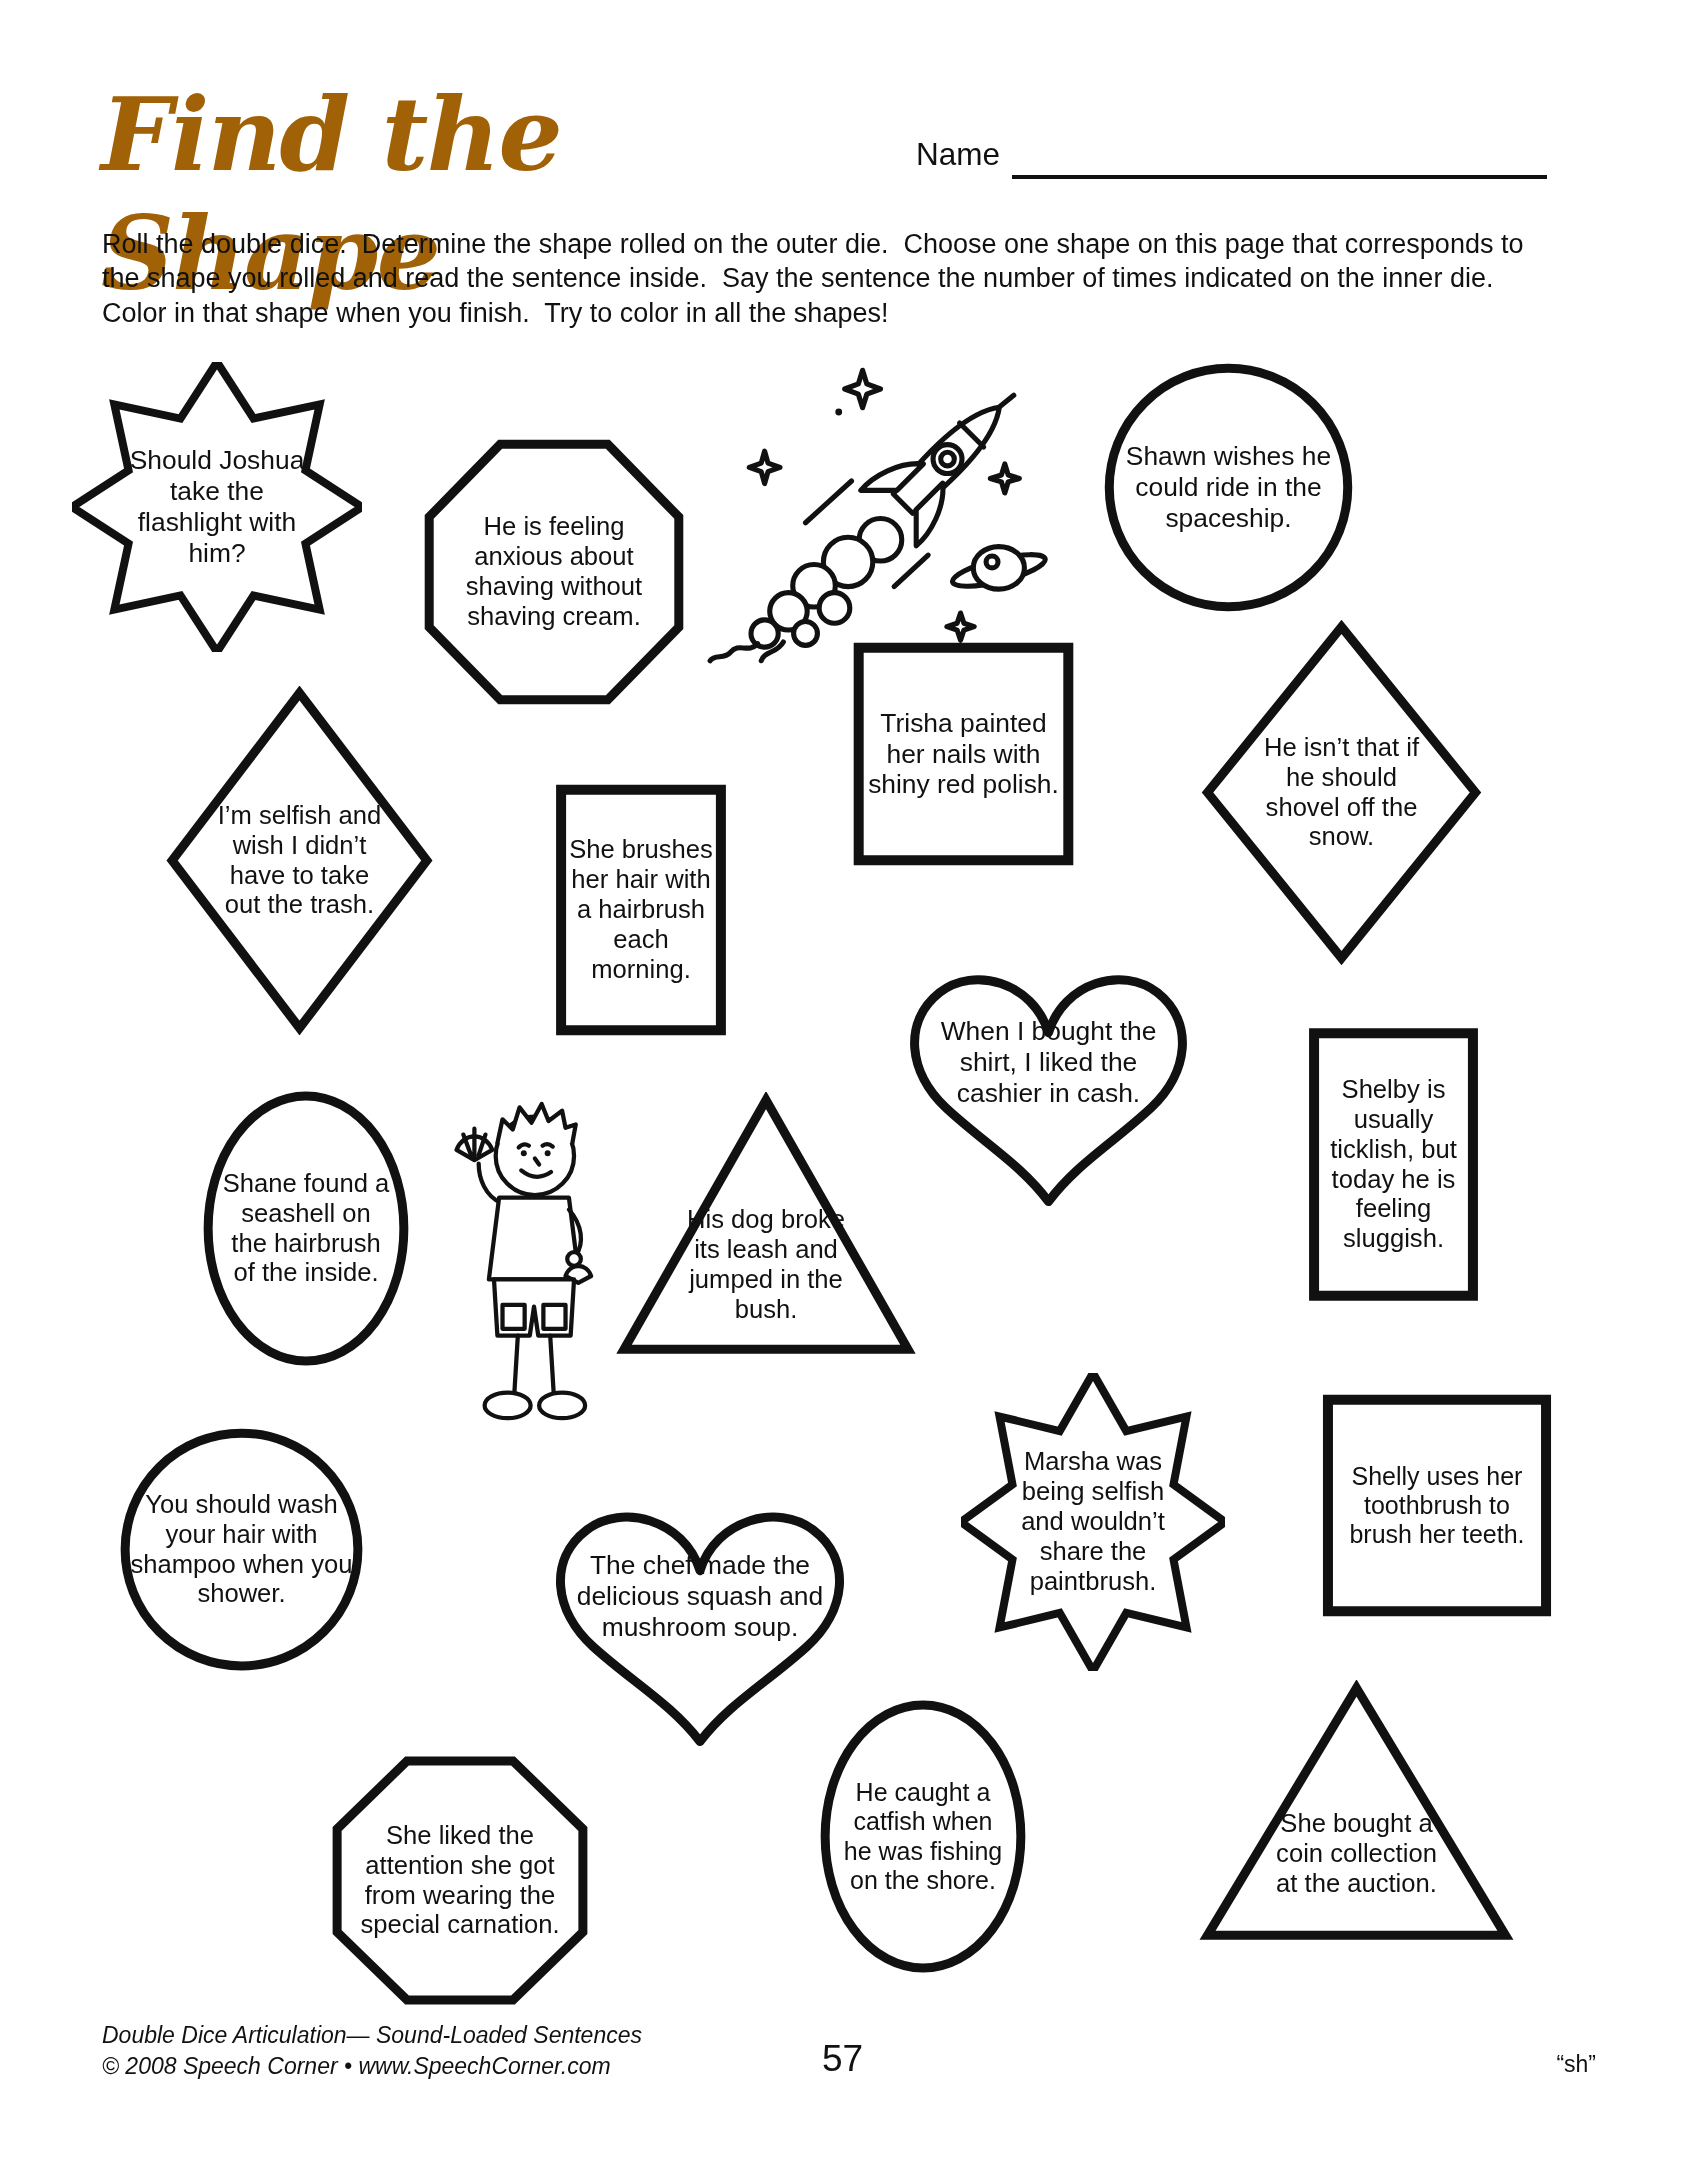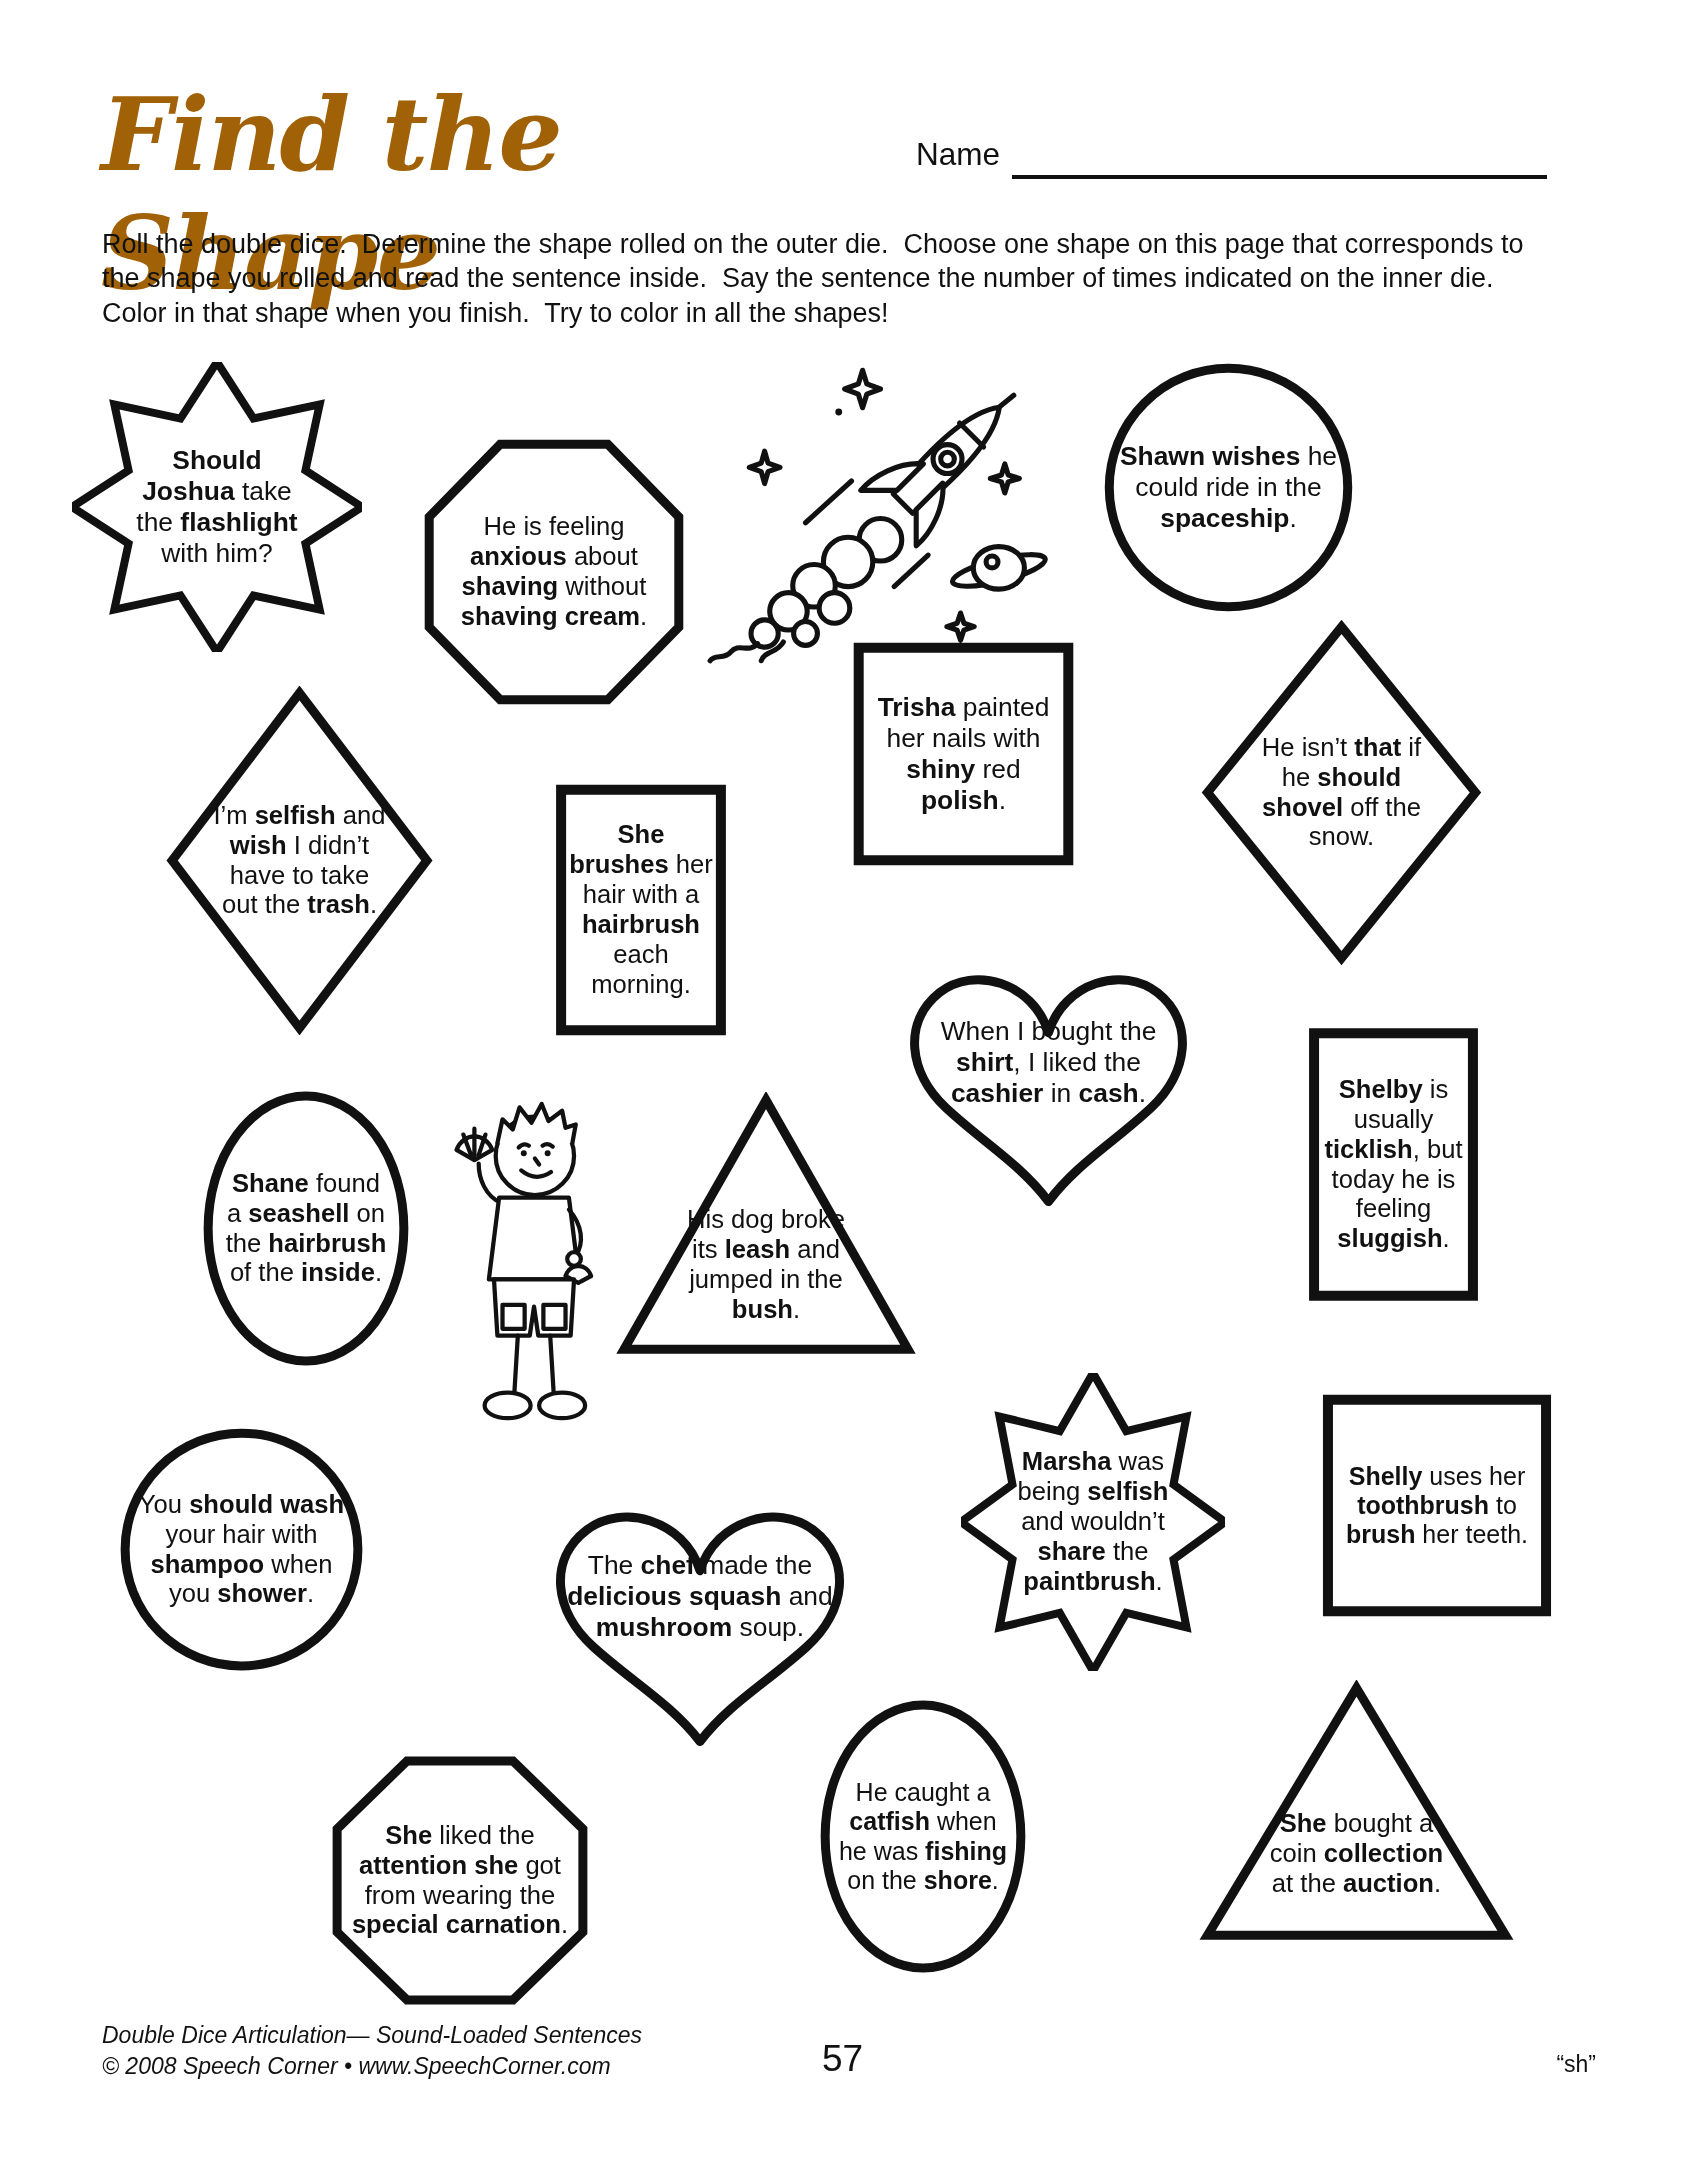--- a/index.html
+++ b/index.html
@@ -15,21 +15,21 @@
   #name-row{position:absolute;left:916px;top:136px;}
   #name-label{font-size:31.5px;}
   #name-line{position:absolute;left:1012px;top:175px;width:535px;border-bottom:4.3px solid #111;}
   #instructions{
     position:absolute;left:102px;top:227px;width:1438px;
     font-size:27px;line-height:1.27;white-space:pre-wrap;
   }
   .card{position:absolute;display:flex;align-items:center;justify-content:center;text-align:center;}
   .card svg.shape{position:absolute;inset:0;width:100%;height:100%;overflow:visible;}
   .card .txt{position:relative;z-index:1;font-size:25.6px;line-height:1.17;}
-  .card .txt b{font-weight:bold;}
+  .card .txt b{font-weight:normal;}
   .illu{position:absolute;}
   #footer-left{
     position:absolute;left:102px;top:2020px;font-style:italic;font-size:23px;line-height:1.34;
   }
   #page-number{position:absolute;left:0;right:0;top:2038px;text-align:center;font-size:37px;}
   #sound-tag{position:absolute;right:89px;top:2051px;font-size:23px;}
 </style>
 </head>
 <body>
 

